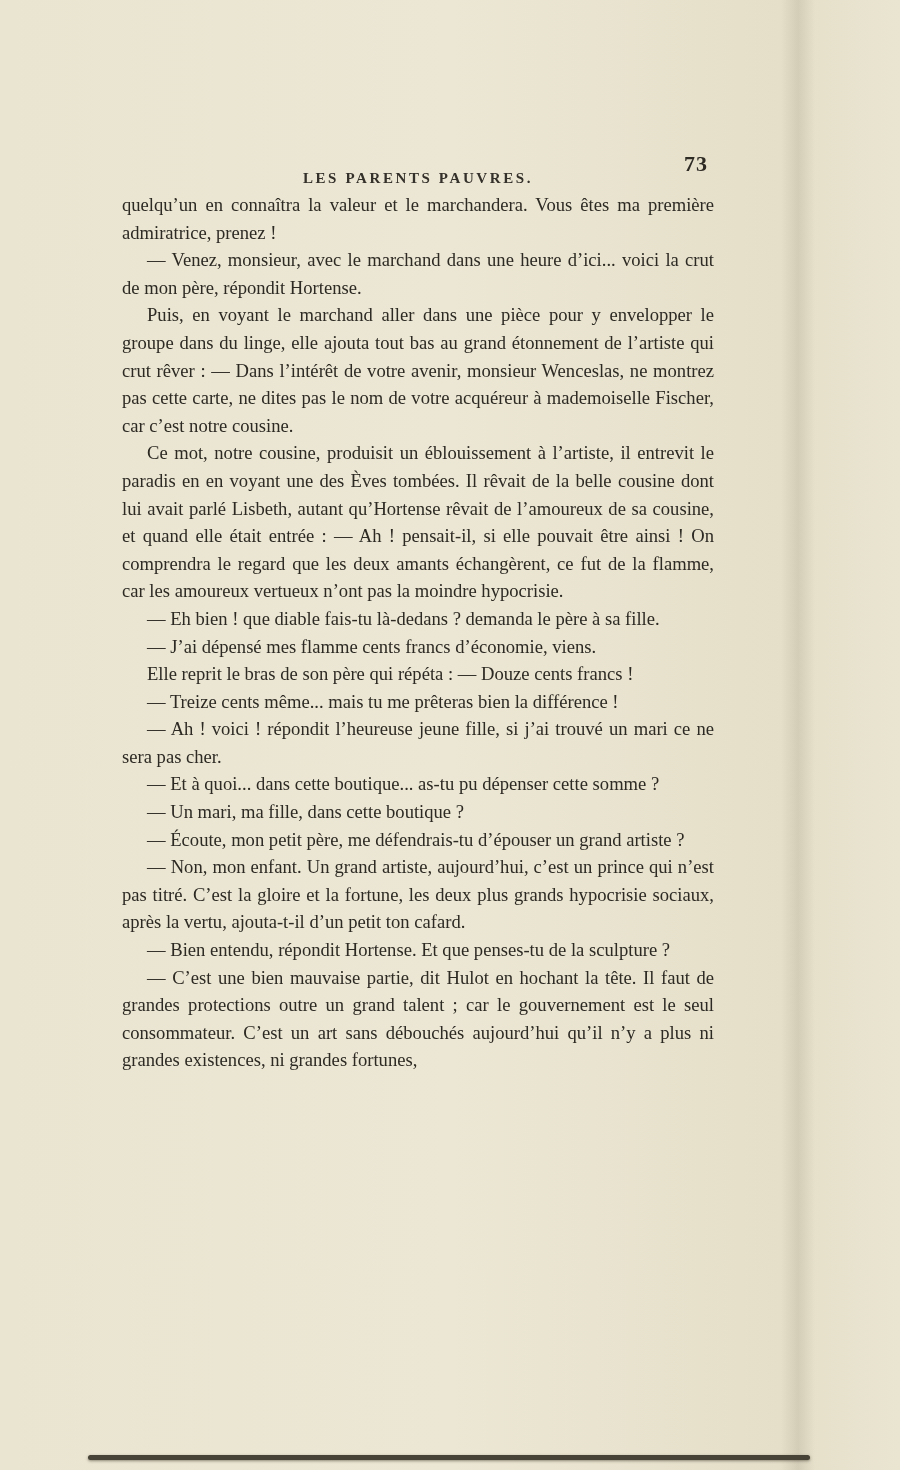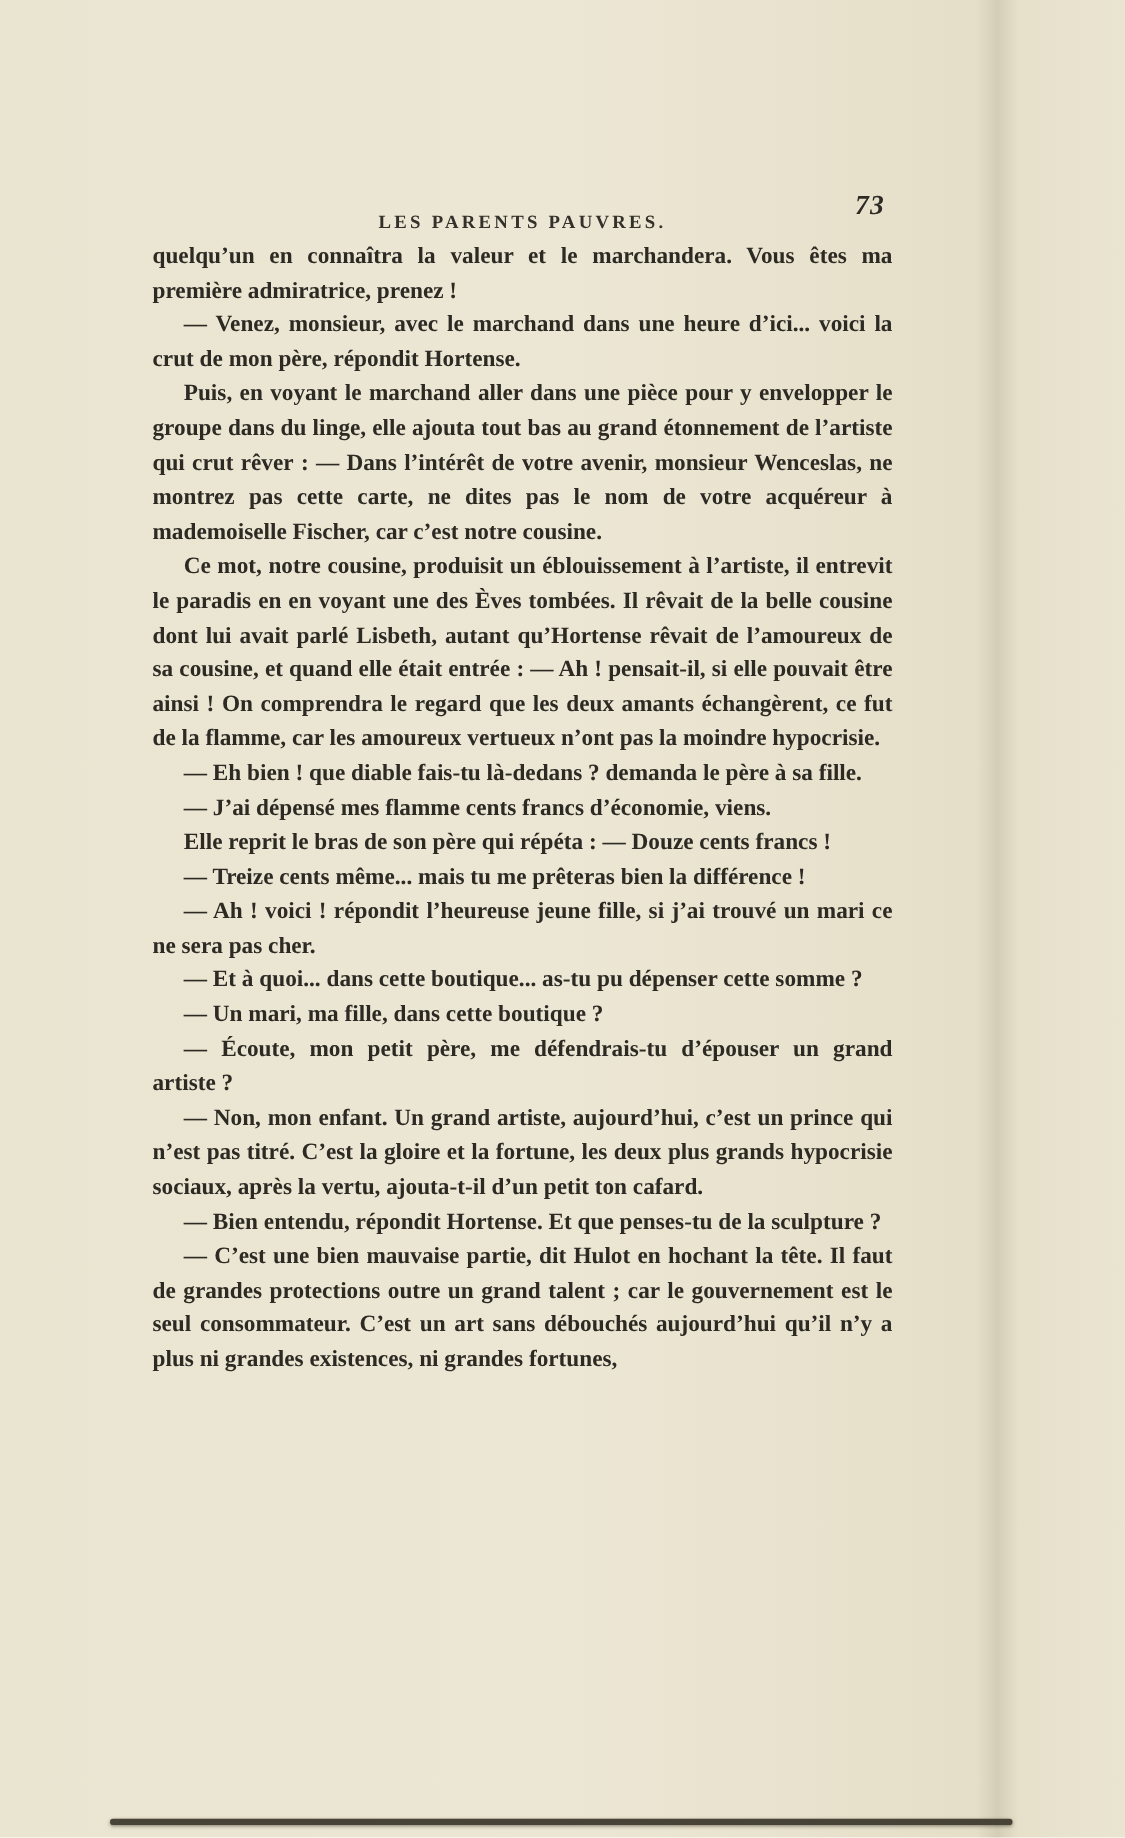--- a/index.html
+++ b/index.html
@@ -43,31 +43,30 @@
     color: #34302a;
     white-space: nowrap;
     margin-top: 11px;
   }
   .page-number {
     position: absolute; right: 6px; top: -3px;
     font-size: 22px;
     font-weight: bold;
     letter-spacing: 1px;
     color: #2e2b25;
-    font-style: italic;
   }
   .body-text {
     position: absolute; left: 122px; top: 191px;
     width: 592px;
     font-size: 18.6px;
     line-height: 27.6px;
     text-align: justify;
     color: #2d2a24;
   }
-  p.para { margin: 0; padding: 0; font-weight: bold; }
+  p.para { margin: 0; padding: 0; }
   p.para.indent { text-indent: 25px; }
 </style>
 </head>
 <body>
 
 <div class="page" style="color: rgb(45, 42, 36);">
 
   <div class="header">
     <span class="running-title">LES PARENTS PAUVRES.</span>
     <span class="page-number">73</span>

